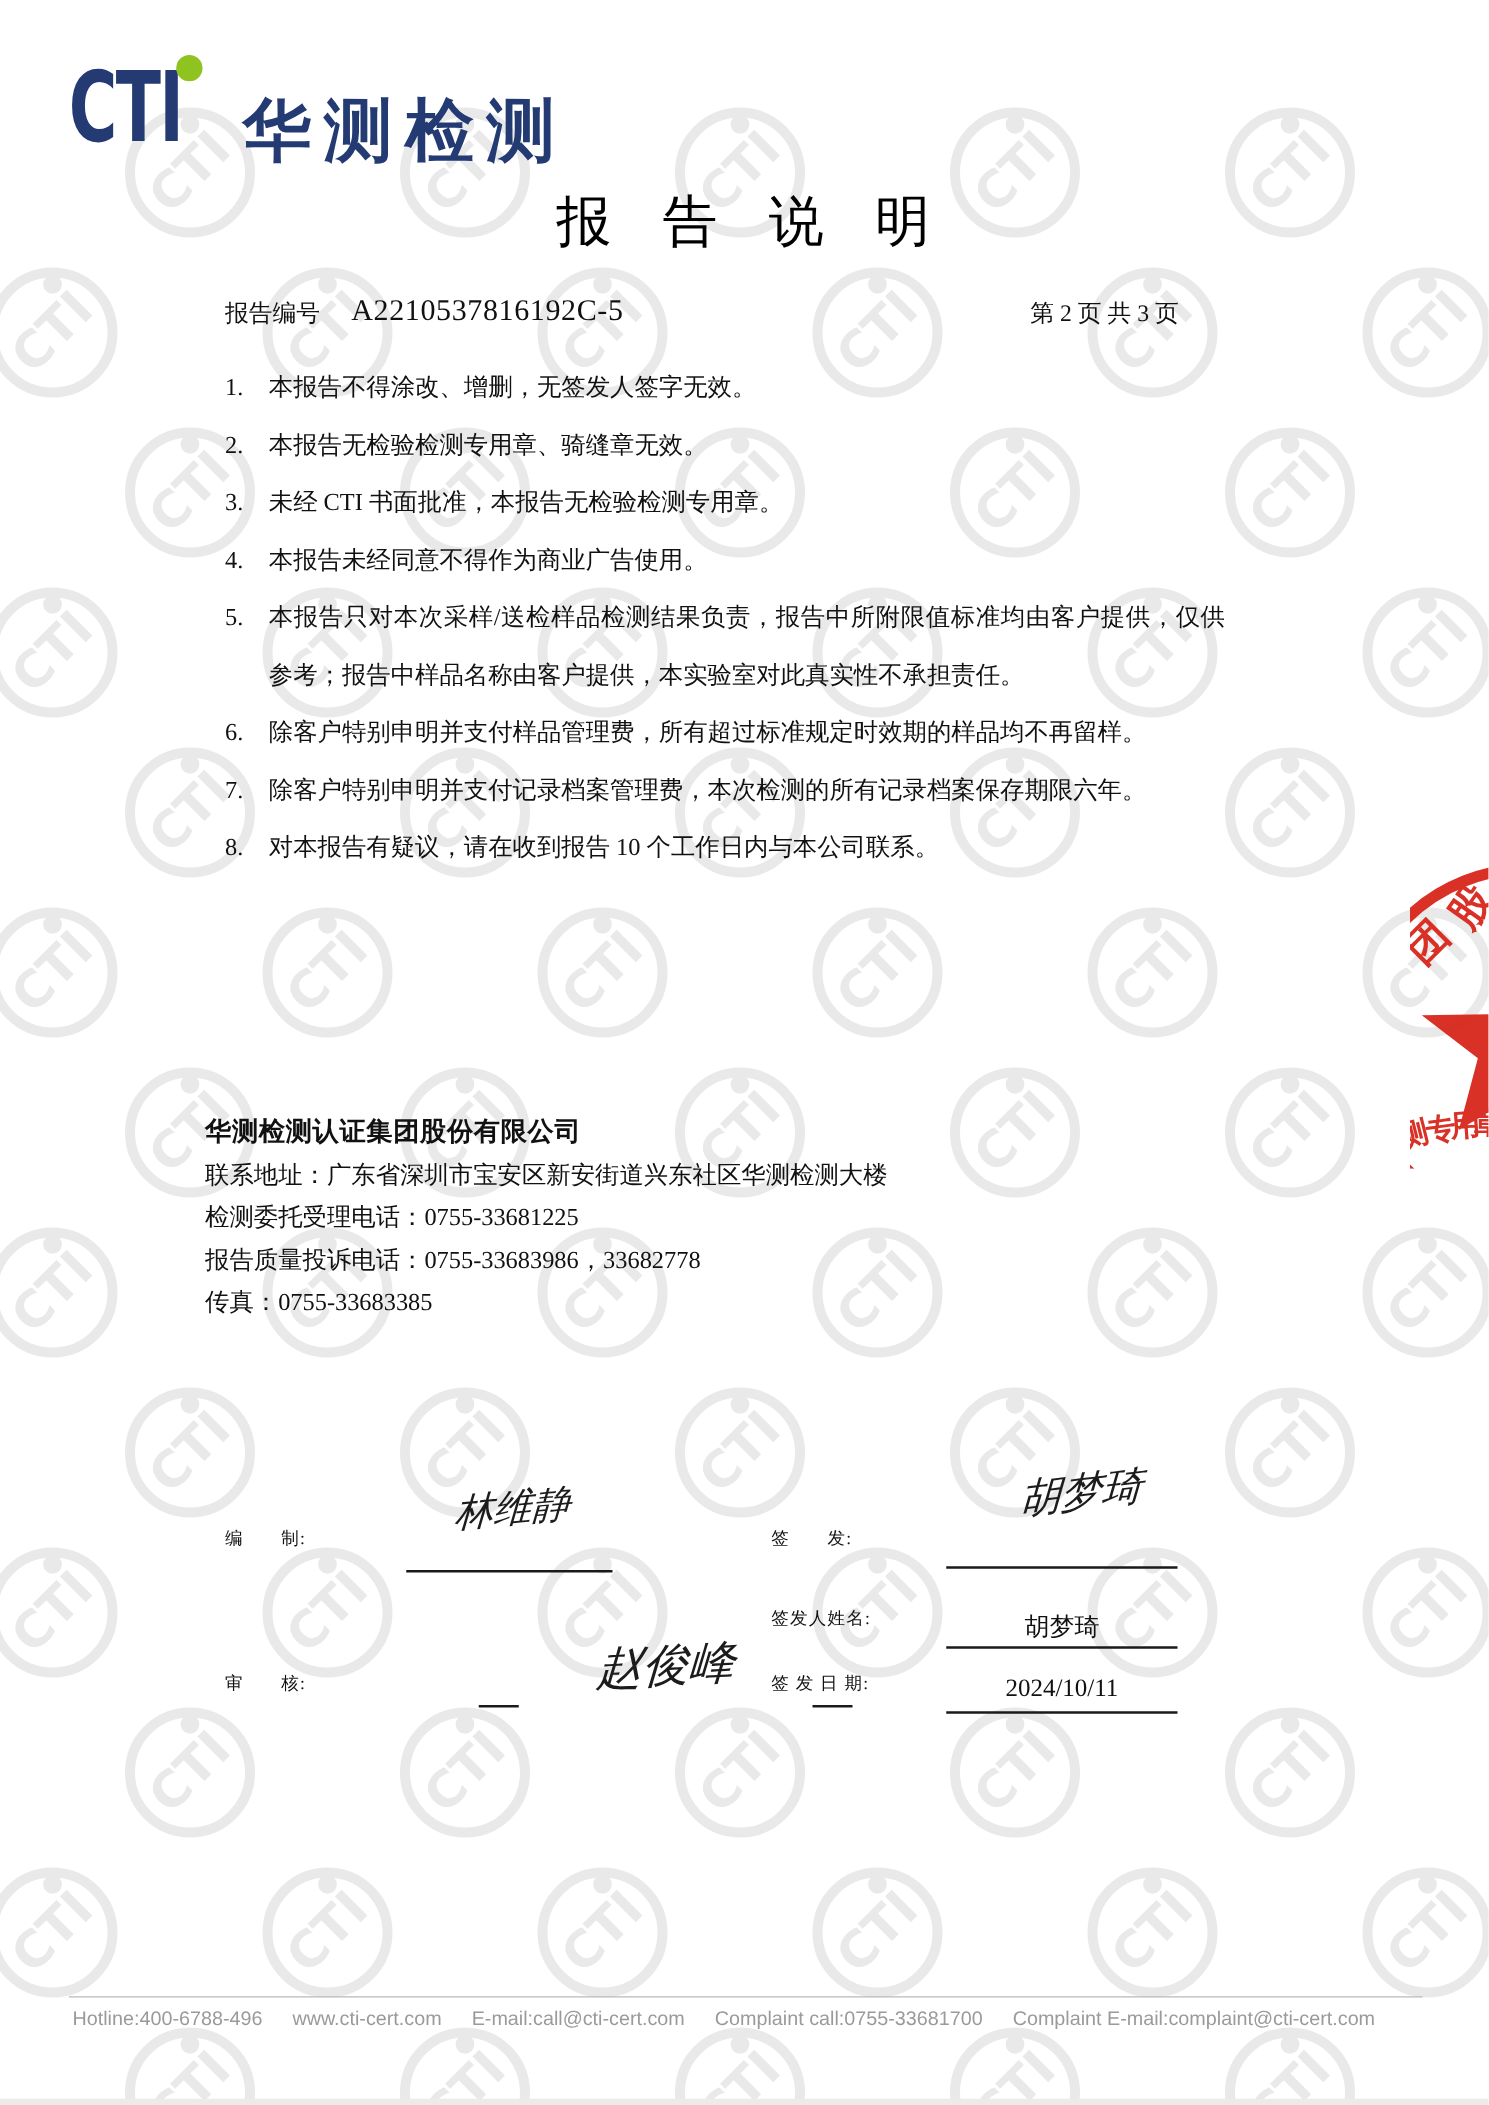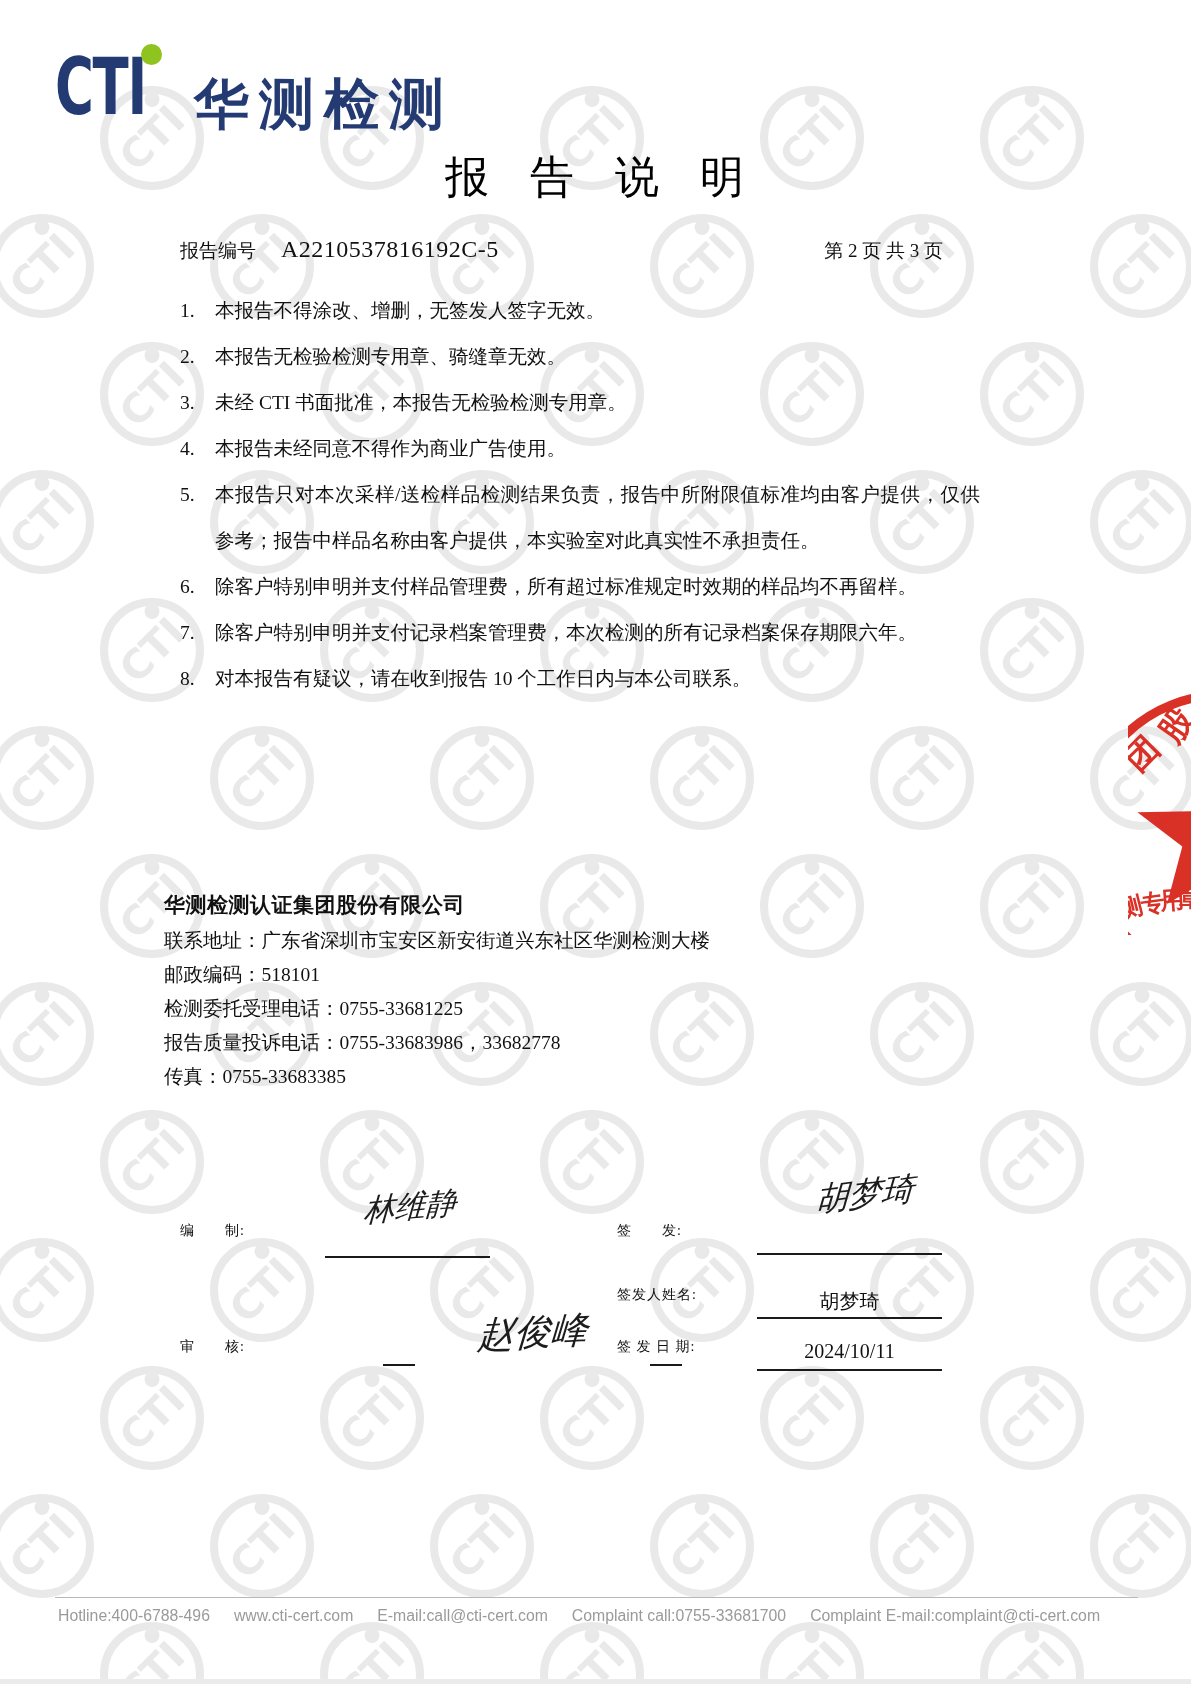--- a/index.html
+++ b/index.html
@@ -411,21 +411,20 @@
       </div>
       <div class="note">
         <span class="note-num">8.</span>
         <span class="note-text">对本报告有疑议，请在收到报告 10 个工作日内与本公司联系。</span>
       </div>
     </div>
 
     <div class="company">
       <div class="company-name">华测检测认证集团股份有限公司</div>
       <div>联系地址：广东省深圳市宝安区新安街道兴东社区华测检测大楼</div>
-      <div>邮政编码：518101</div>
       <div>检测委托受理电话：0755-33681225</div>
       <div>报告质量投诉电话：0755-33683986，33682778</div>
       <div>传真：0755-33683385</div>
     </div>
 
     <span class="so-label" style="left:180px;top:1222px;">编　　制:</span>
     <span class="sig sig-prepared">林维静</span>
     <div class="so-line" style="left:325px;top:1256px;width:165px;"></div>
 
     <span class="so-label" style="left:617px;top:1222px;">签　　发:</span>

